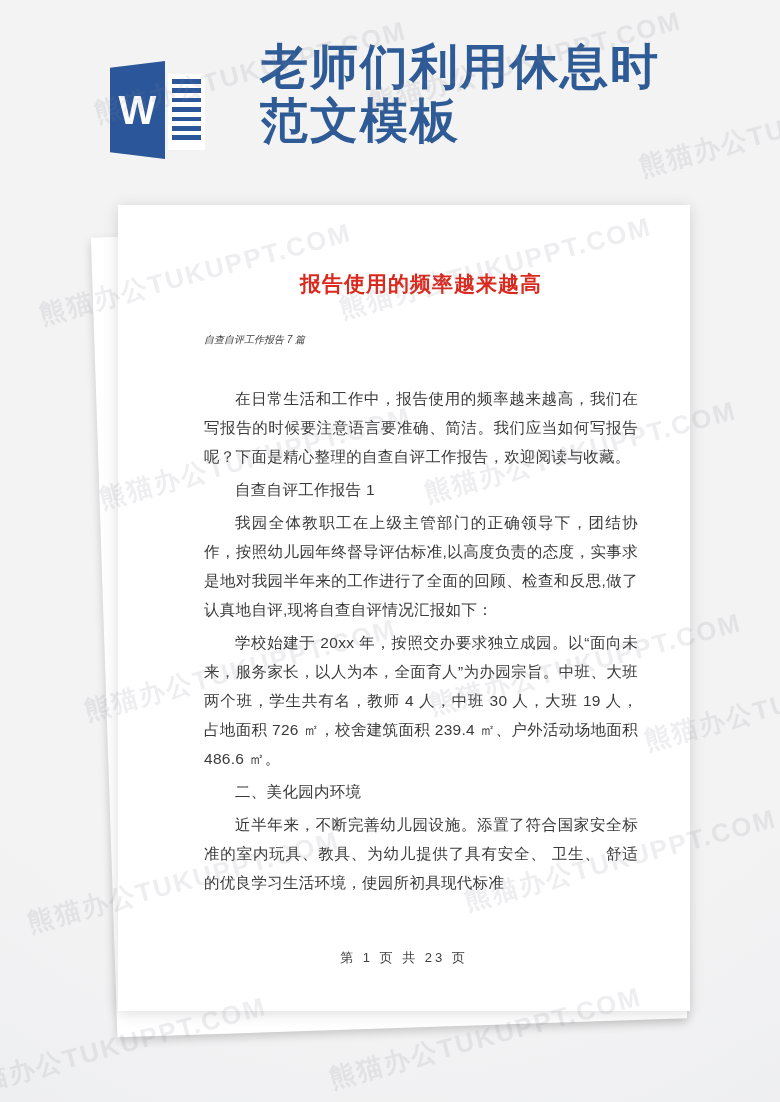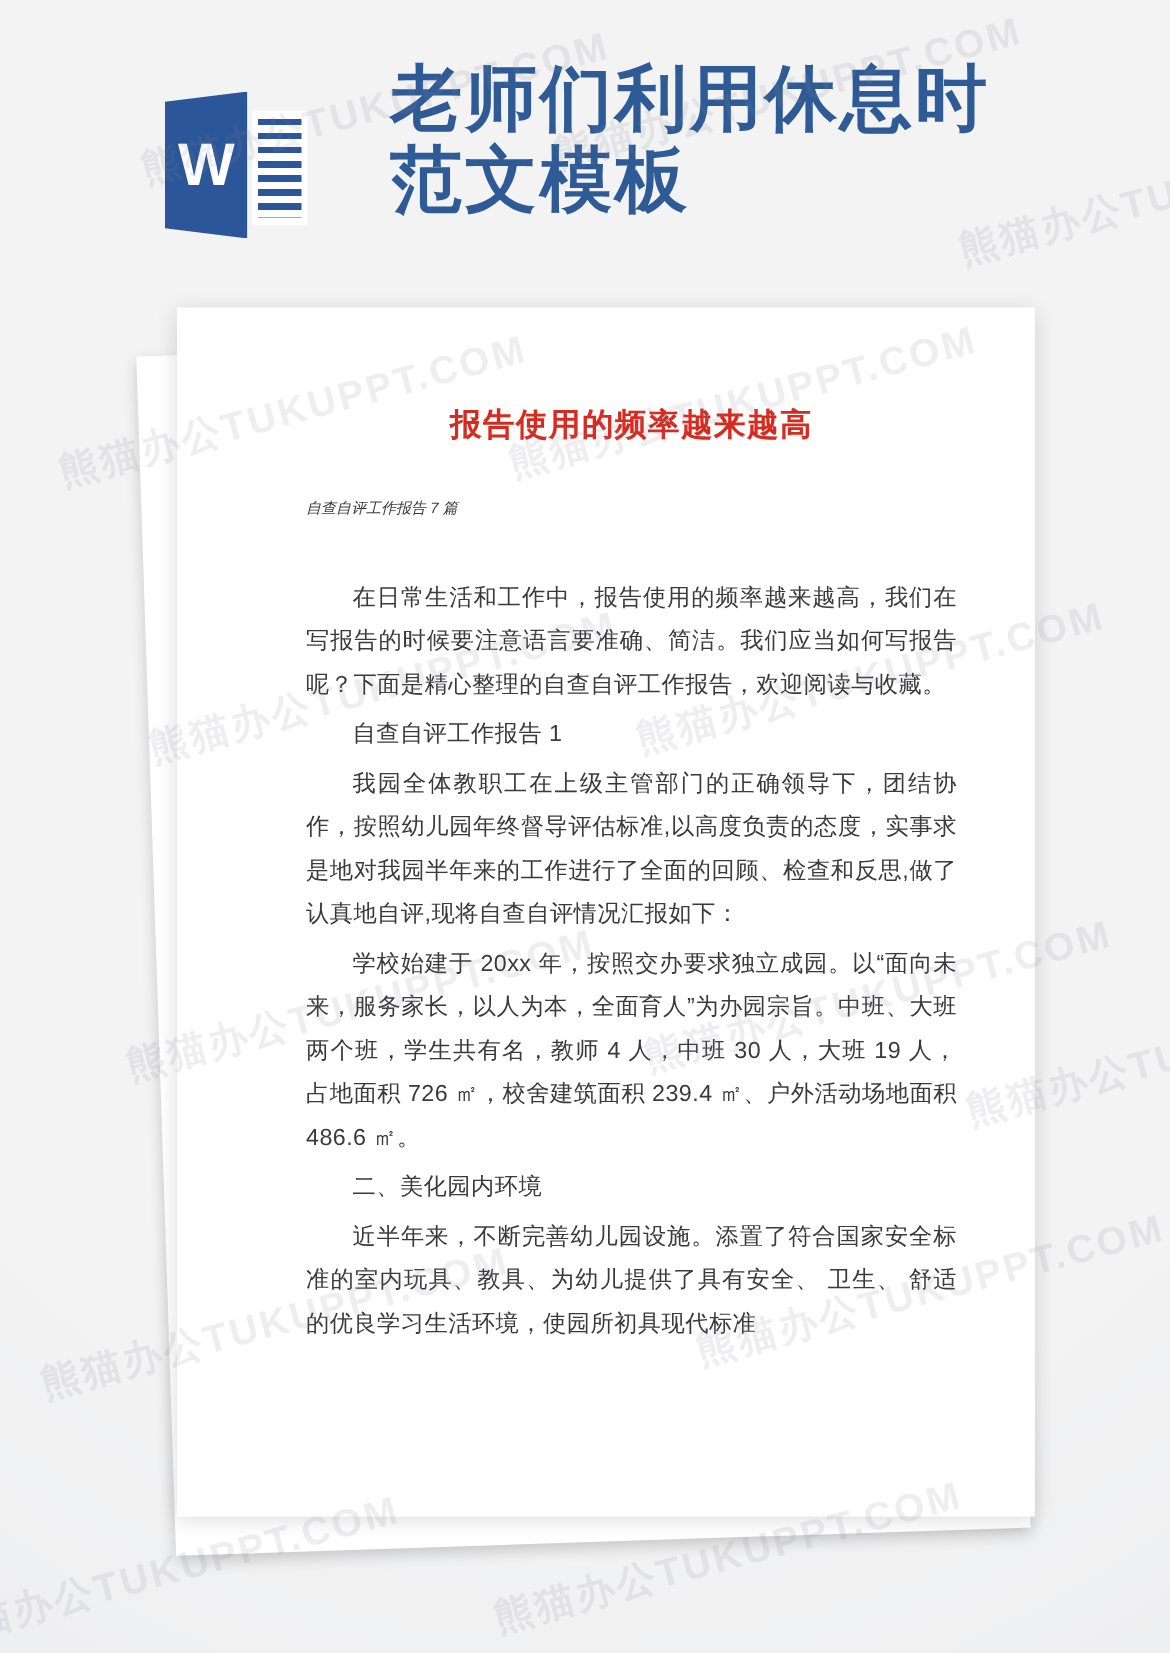--- a/index.html
+++ b/index.html
@@ -110,20 +110,21 @@
       <div class="doc-subtitle">自查自评工作报告 7 篇</div>
       <div class="paragraphs">
         <p>在日常生活和工作中，报告使用的频率越来越高，我们在写报告的时候要注意语言要准确、简洁。我们应当如何写报告呢？下面是精心整理的自查自评工作报告，欢迎阅读与收藏。</p>
         <p>自查自评工作报告 1</p>
         <p>我园全体教职工在上级主管部门的正确领导下，团结协作，按照幼儿园年终督导评估标准,以高度负责的态度，实事求是地对我园半年来的工作进行了全面的回顾、检查和反思,做了认真地自评,现将自查自评情况汇报如下：</p>
         <p>学校始建于 20xx 年，按照交办要求独立成园。以“面向未来，服务家长，以人为本，全面育人”为办园宗旨。中班、大班两个班，学生共有名，教师 4 人，中班 30 人，大班 19 人，占地面积 726 ㎡，校舍建筑面积 239.4 ㎡、户外活动场地面积 486.6 ㎡。</p>
         <p>二、美化园内环境</p>
         <p>近半年来，不断完善幼儿园设施。添置了符合国家安全标准的室内玩具、教具、为幼儿提供了具有安全、 卫生、 舒适的优良学习生活环境，使园所初具现代标准</p>
       </div>
     </div>
+    <div class="page-footer">第 1 页 共 23 页</div>
   </div>
 
   <div class="watermarks">
     <span style="left:95px;  top:96px;">熊猫办公TUKUPPT.COM</span>
     <span style="left:370px; top:86px;">熊猫办公TUKUPPT.COM</span>
     <span style="left:640px; top:150px;">熊猫办公TUKUPPT.COM</span>
     <span style="left:40px;  top:298px;">熊猫办公TUKUPPT.COM</span>
     <span style="left:340px; top:292px;">熊猫办公TUKUPPT.COM</span>
     <span style="left:100px; top:482px;">熊猫办公TUKUPPT.COM</span>
     <span style="left:425px; top:476px;">熊猫办公TUKUPPT.COM</span>

